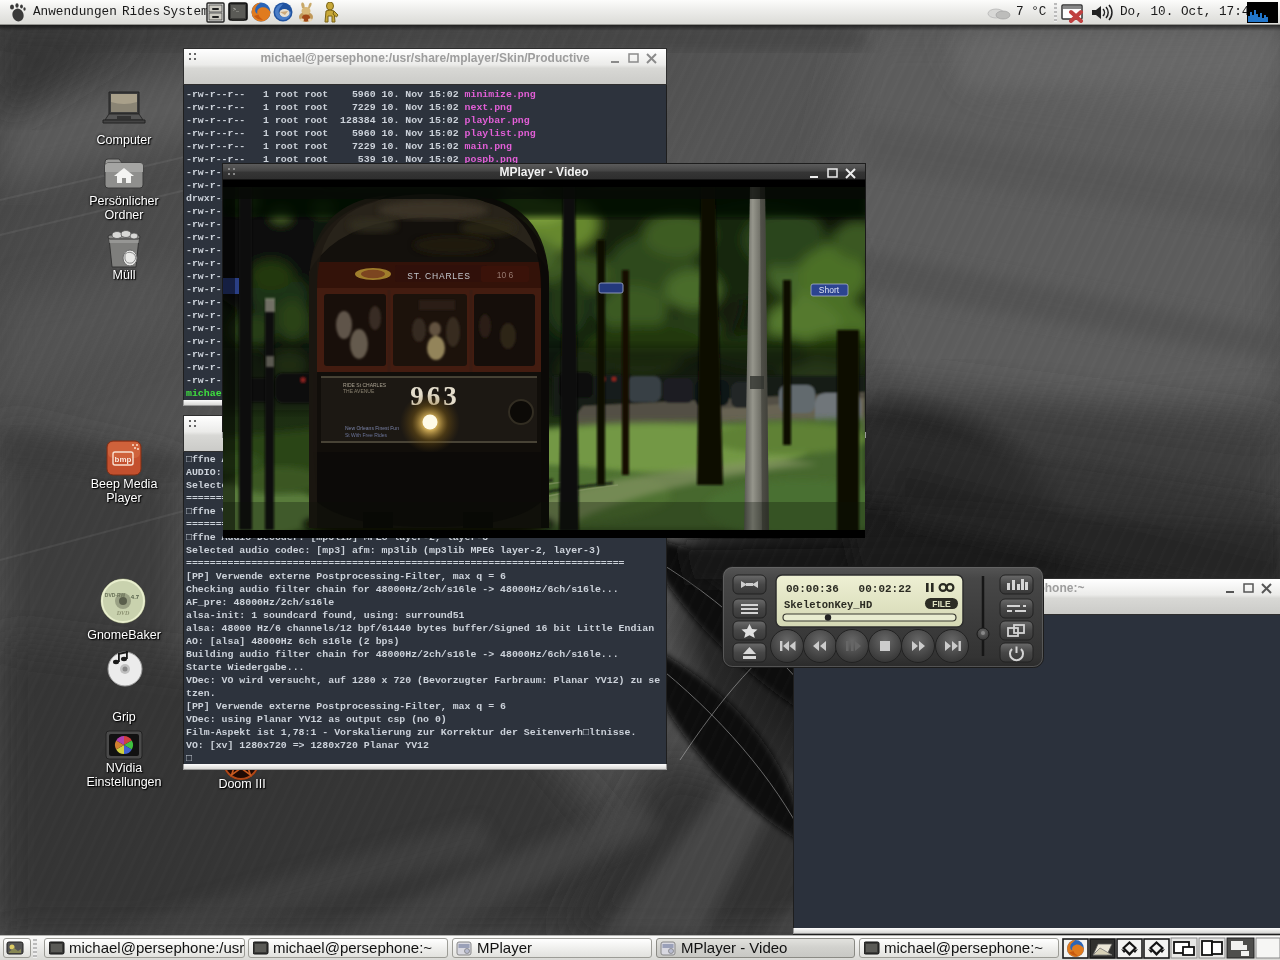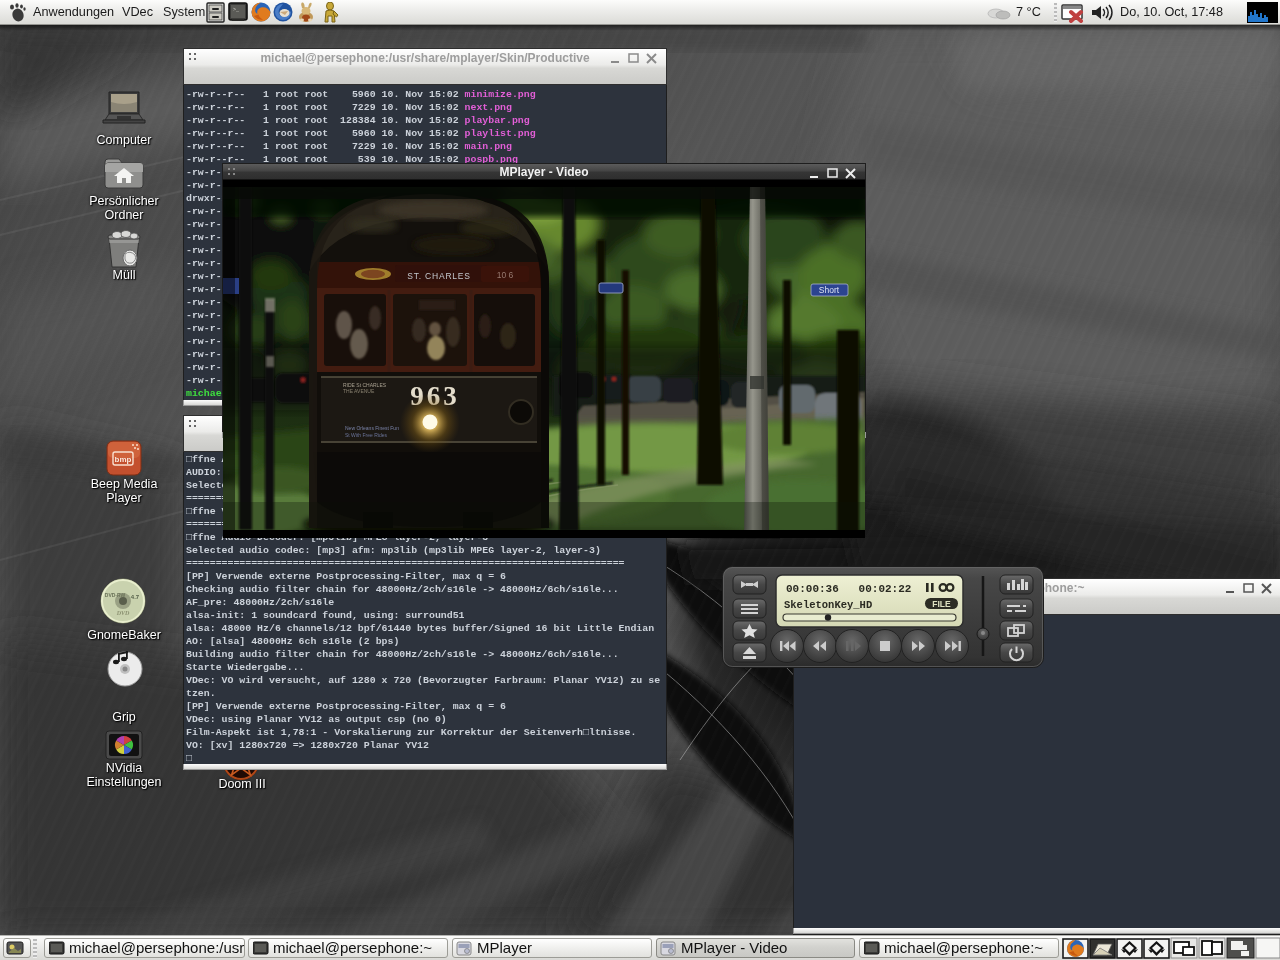--- a/index.html
+++ b/index.html
@@ -17,21 +17,21 @@
 .wbot { background:linear-gradient(#fdfdfd,#d8d8d5); border:1px solid #9a9a9a; border-top:none; height:6px; }
 .mag { color:#e25fd7; }
 .grn { color:#3fe03f; }
 .blu { color:#6699cc; }
 
 
 #panel { position:absolute; top:0; left:0; width:1280px; height:25px; background:linear-gradient(#fcfcfb,#eeeeec 40%,#dbdbd7); border-bottom:1px solid #949490; font-size:12.7px; color:#1a1a1a; z-index:60; }
 #panelshadow { position:absolute; top:25px; left:0; width:1280px; height:6px; background:linear-gradient(rgba(0,0,0,0.55),rgba(0,0,0,0)); z-index:59; }
 #taskbar { position:absolute; top:935px; left:0; width:1280px; height:25px; background:linear-gradient(#fbfbfa,#ededeb 40%,#d9d9d5); border-top:1px solid #b5b5b2; font-size:12.5px; color:#1a1a1a; z-index:60; }
 .tbtn { position:absolute; top:2px; height:20px; background:linear-gradient(#ffffff,#f1f1ef 45%,#e2e2de); border:1px solid #9c9c96; border-radius:3px; font-size:15px; color:#111; line-height:18px; padding-left:24px; overflow:hidden; white-space:nowrap; }
-.menu { position:absolute; top:0; height:33px; line-height:24px; }
+.menu { position:absolute; top:0; height:33px; line-height:24px;font-family:Liberation Mono, monospace; }
 
 
 .dlabel { position:absolute; width:140px; text-align:center; color:#fff; font-size:12.5px; text-shadow:1px 1px 1px #000, 0 0 3px #000; z-index:5; }
 .dicon { position:absolute; z-index:5; }
 </style>
 </head>
 <body>
 <div id="stage">
 
 <svg class="abs" width="1280" height="960" style="top:0;left:0;z-index:0">
@@ -717,21 +717,21 @@
   <svg class="abs" style="left:7px;top:3px" width="20" height="19" viewBox="0 0 20 19">
     <g fill="#3a3a3a">
           <ellipse cx="11" cy="12" rx="5.5" ry="6.5" transform="rotate(-20 11 12)"></ellipse>
           <ellipse cx="5" cy="4" rx="2" ry="2.6"></ellipse>
           <ellipse cx="10" cy="2.5" rx="1.6" ry="2.2"></ellipse>
           <ellipse cx="14.5" cy="3.5" rx="1.4" ry="2"></ellipse>
           <ellipse cx="17.5" cy="6" rx="1.2" ry="1.7"></ellipse>
         </g>
   </svg>
   <div class="menu" style="left:33px">Anwendungen</div>
-  <div class="menu" style="left:122px">VDec</div>
+  <div class="menu" style="left:122px">Rides</div>
   <div class="menu" style="left:163px">System</div>
 
   <svg class="abs" style="left:205px;top:2px" width="140" height="21" viewBox="0 0 140 21">
 
     <g transform="translate(1,0)">
       <rect x="1" y="1" width="17" height="19" rx="1" fill="#e8e8e4" stroke="#222" stroke-width="1.4"></rect>
       <rect x="3" y="3" width="13" height="7" fill="#cccac2" stroke="#444" stroke-width="0.8"></rect>
       <rect x="3" y="11" width="13" height="7" fill="#cccac2" stroke="#444" stroke-width="0.8"></rect>
       <rect x="6" y="6" width="7" height="2" rx="1" fill="#222"></rect>
           <rect x="6" y="14" width="7" height="2" rx="1" fill="#222"></rect>

